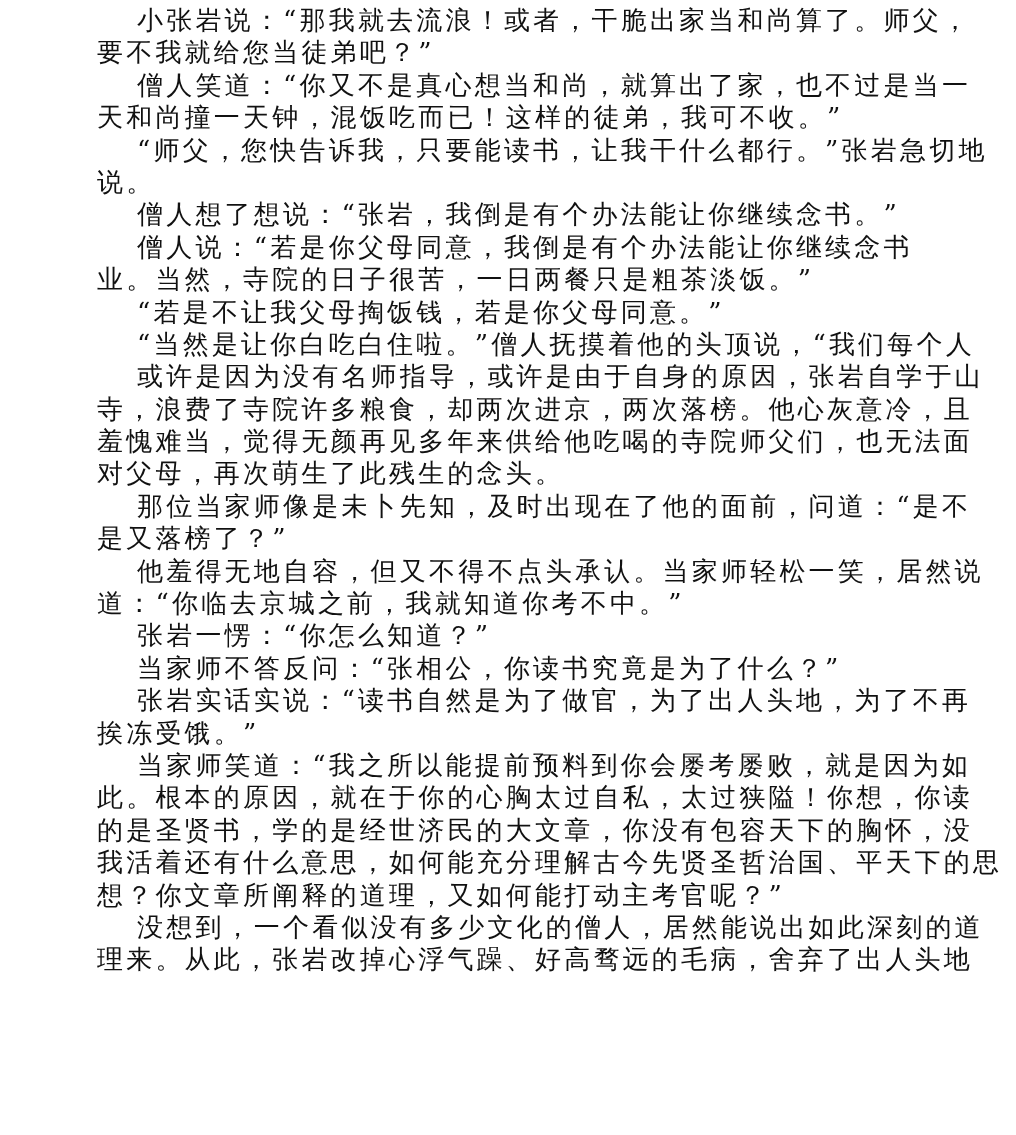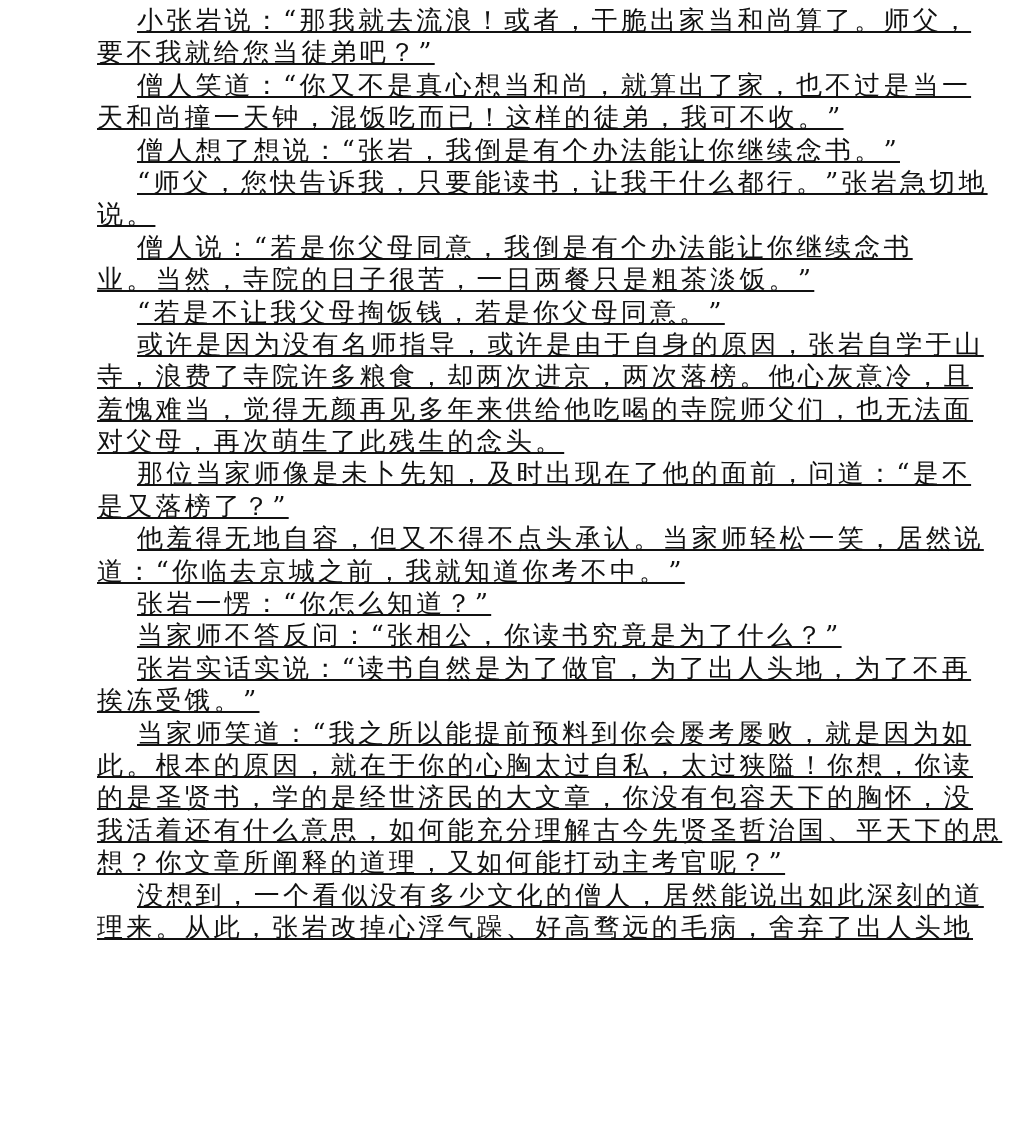--- a/index.html
+++ b/index.html
@@ -3,50 +3,51 @@
 <meta charset="utf-8">
 <style>
   html, body { margin: 0; padding: 0; background: #ffffff; }
   body { width: 1016px; height: 1135px; overflow: hidden; position: relative; }
   .page {
     position: absolute; left: 97px; top: 4px; width: 820px;
     font-family: "DejaVu Serif", "Liberation Serif", serif;
     font-size: 26px; line-height: 32.4px; color: #111111;
     letter-spacing: 3.2px;
   }
-  .line { white-space: nowrap; height: 32.4px; text-decoration: underline; }
+  .line { white-space: nowrap; height: 32.4px; }
   .line.indent { padding-left: 40px; }
 </style>
 </head>
 <body>
 
 <div class="page">
   <div>
     <div class="line indent">小张岩说：“那我就去流浪！或者，干脆出家当和尚算了。师父，</div>
     <div class="line">要不我就给您当徒弟吧？”</div>
   </div>
   <div>
     <div class="line indent">僧人笑道：“你又不是真心想当和尚，就算出了家，也不过是当一</div>
     <div class="line">天和尚撞一天钟，混饭吃而已！这样的徒弟，我可不收。”</div>
   </div>
   <div>
-    <div class="line indent">僧人想了想说：“张岩，我倒是有个办法能让你继续念书。”</div>
+    <div class="line indent">“师父，您快告诉我，只要能读书，让我干什么都行。”张岩急切地</div>
+    <div class="line">说。</div>
   </div>
   <div>
-    <div class="line indent">“师父，您快告诉我，只要能读书，让我干什么都行。”张岩急切地</div>
-    <div class="line">说。</div>
+    <div class="line indent">僧人想了想说：“张岩，我倒是有个办法能让你继续念书。”</div>
   </div>
   <div>
     <div class="line indent">僧人说：“若是你父母同意，我倒是有个办法能让你继续念书</div>
     <div class="line">业。当然，寺院的日子很苦，一日两餐只是粗茶淡饭。”</div>
   </div>
   <div>
     <div class="line indent">“若是不让我父母掏饭钱，若是你父母同意。”</div>
   </div>
   <div>
+    <div class="line indent">“当然是让你白吃白住啦。”僧人抚摸着他的头顶说，“我们每个人</div>
   </div>
   <div>
     <div class="line indent">或许是因为没有名师指导，或许是由于自身的原因，张岩自学于山</div>
     <div class="line">寺，浪费了寺院许多粮食，却两次进京，两次落榜。他心灰意冷，且</div>
     <div class="line">羞愧难当，觉得无颜再见多年来供给他吃喝的寺院师父们，也无法面</div>
     <div class="line">对父母，再次萌生了此残生的念头。</div>
   </div>
   <div>
     <div class="line indent">那位当家师像是未卜先知，及时出现在了他的面前，问道：“是不</div>
     <div class="line">是又落榜了？”</div>

